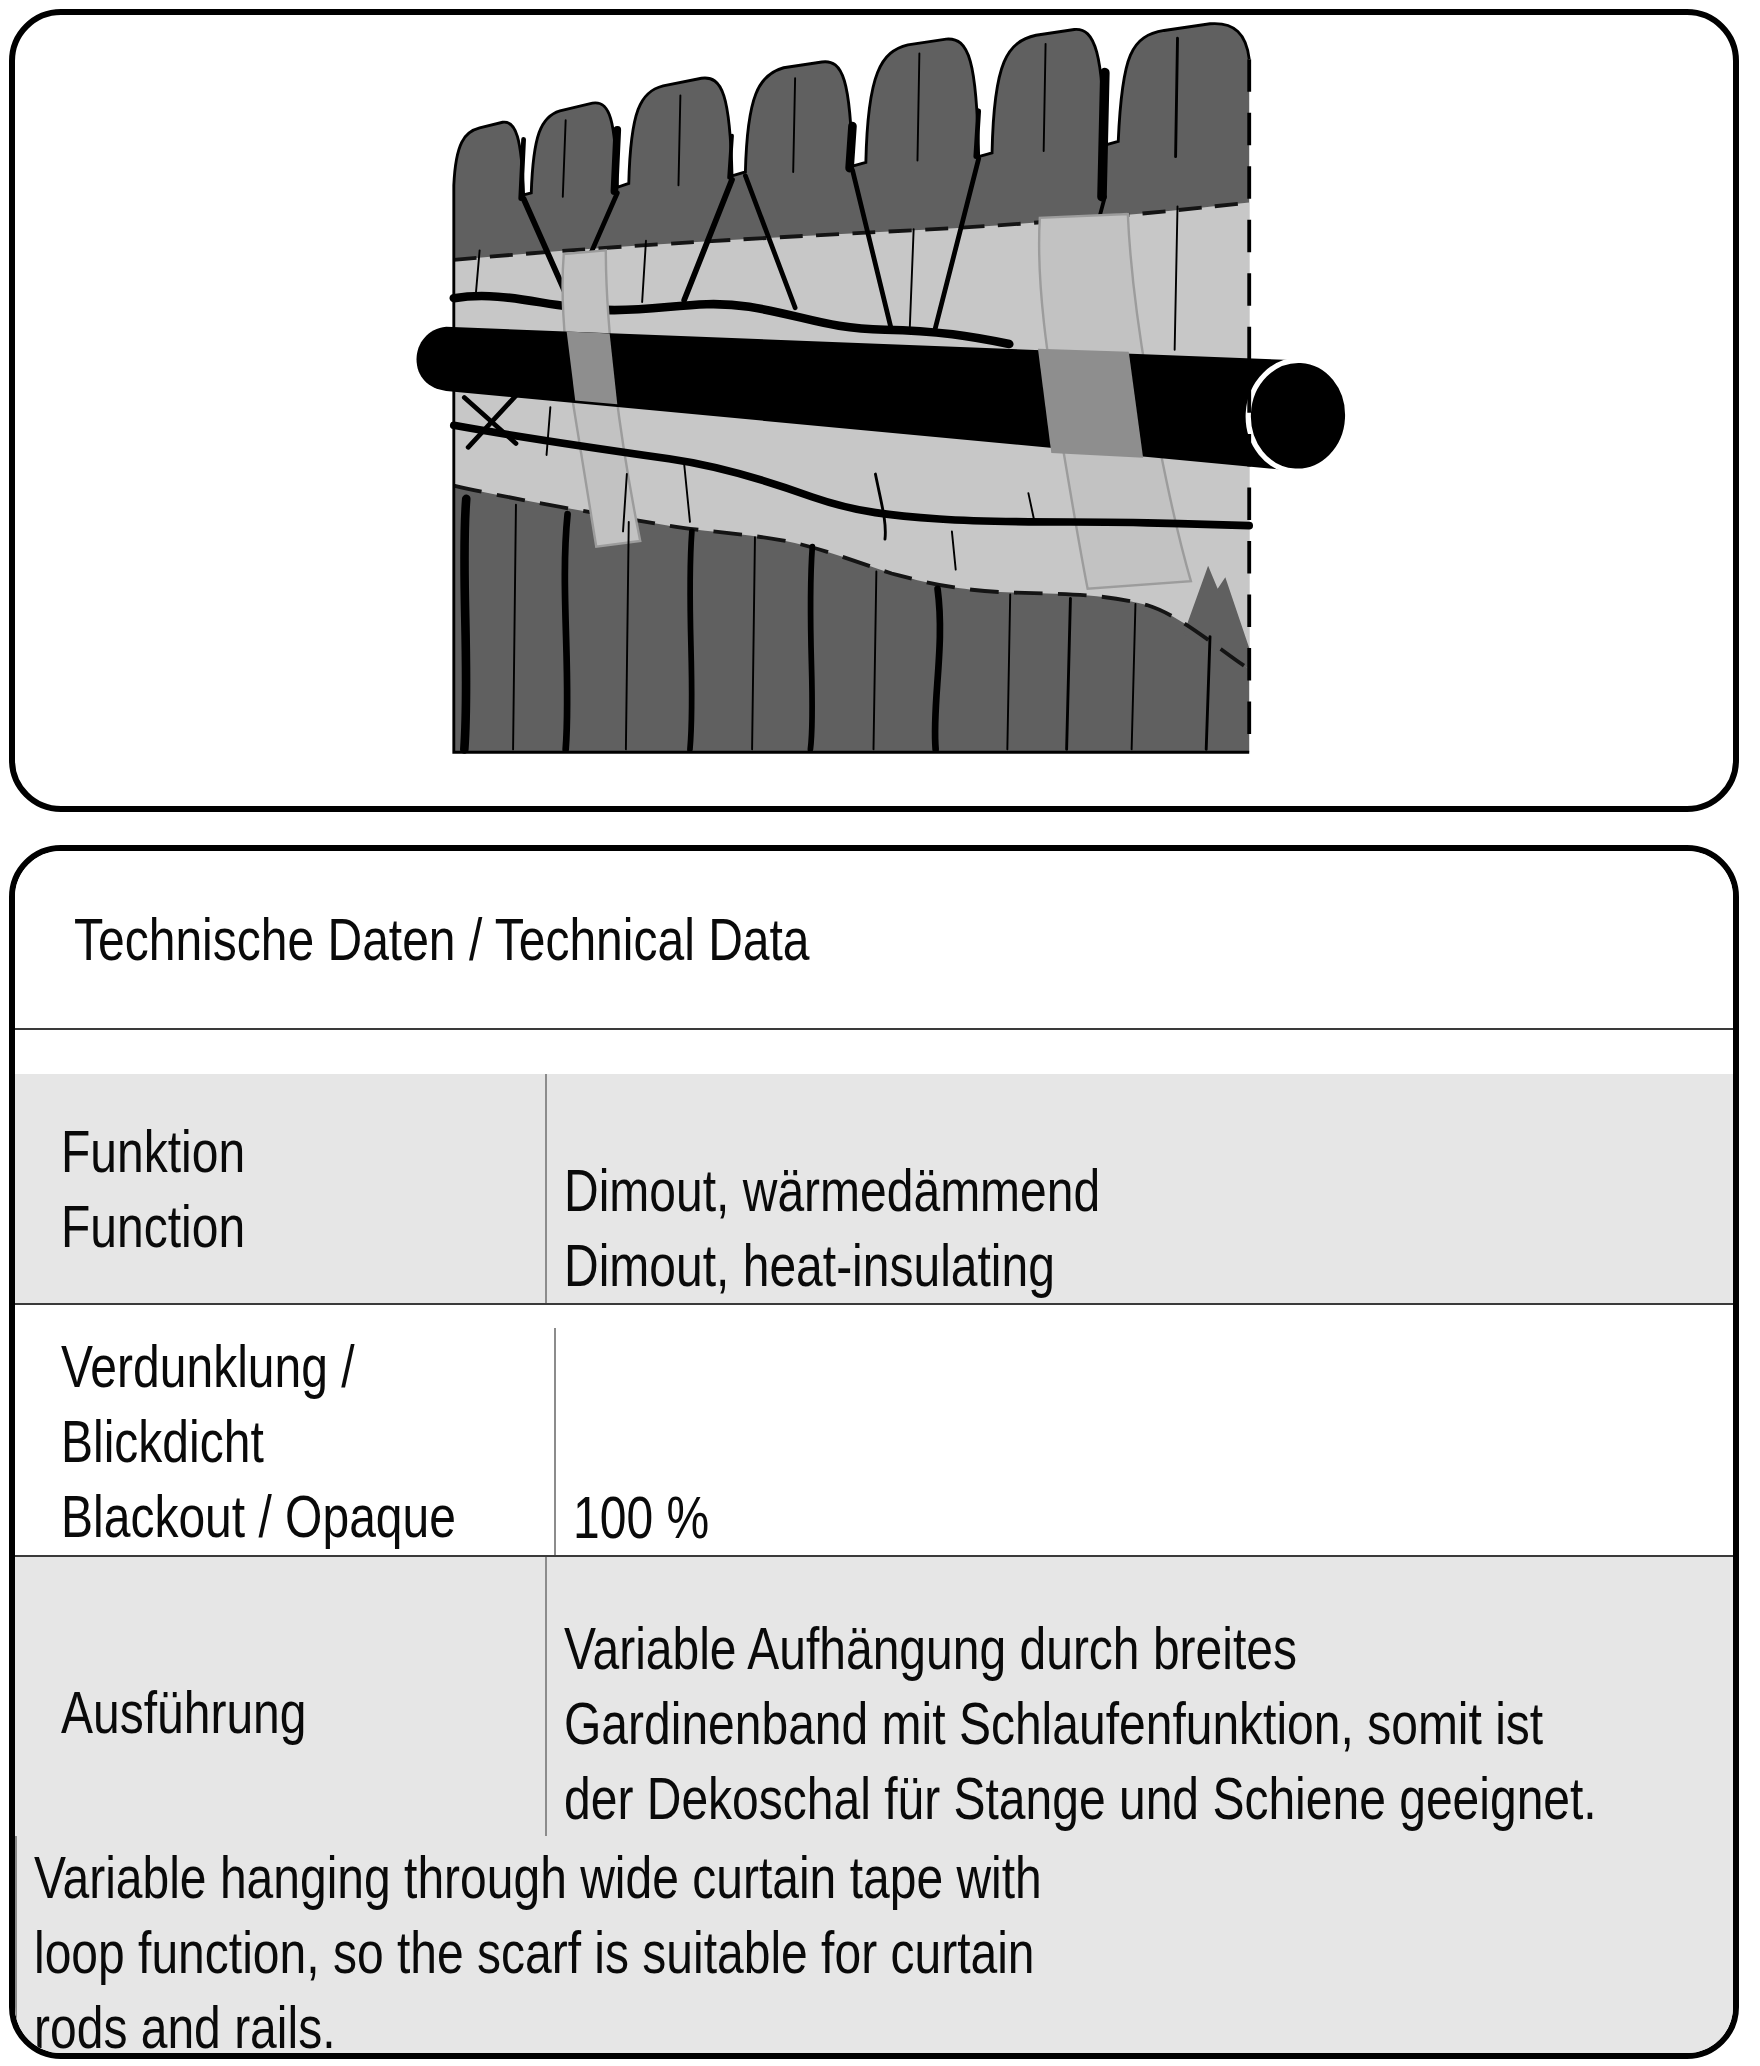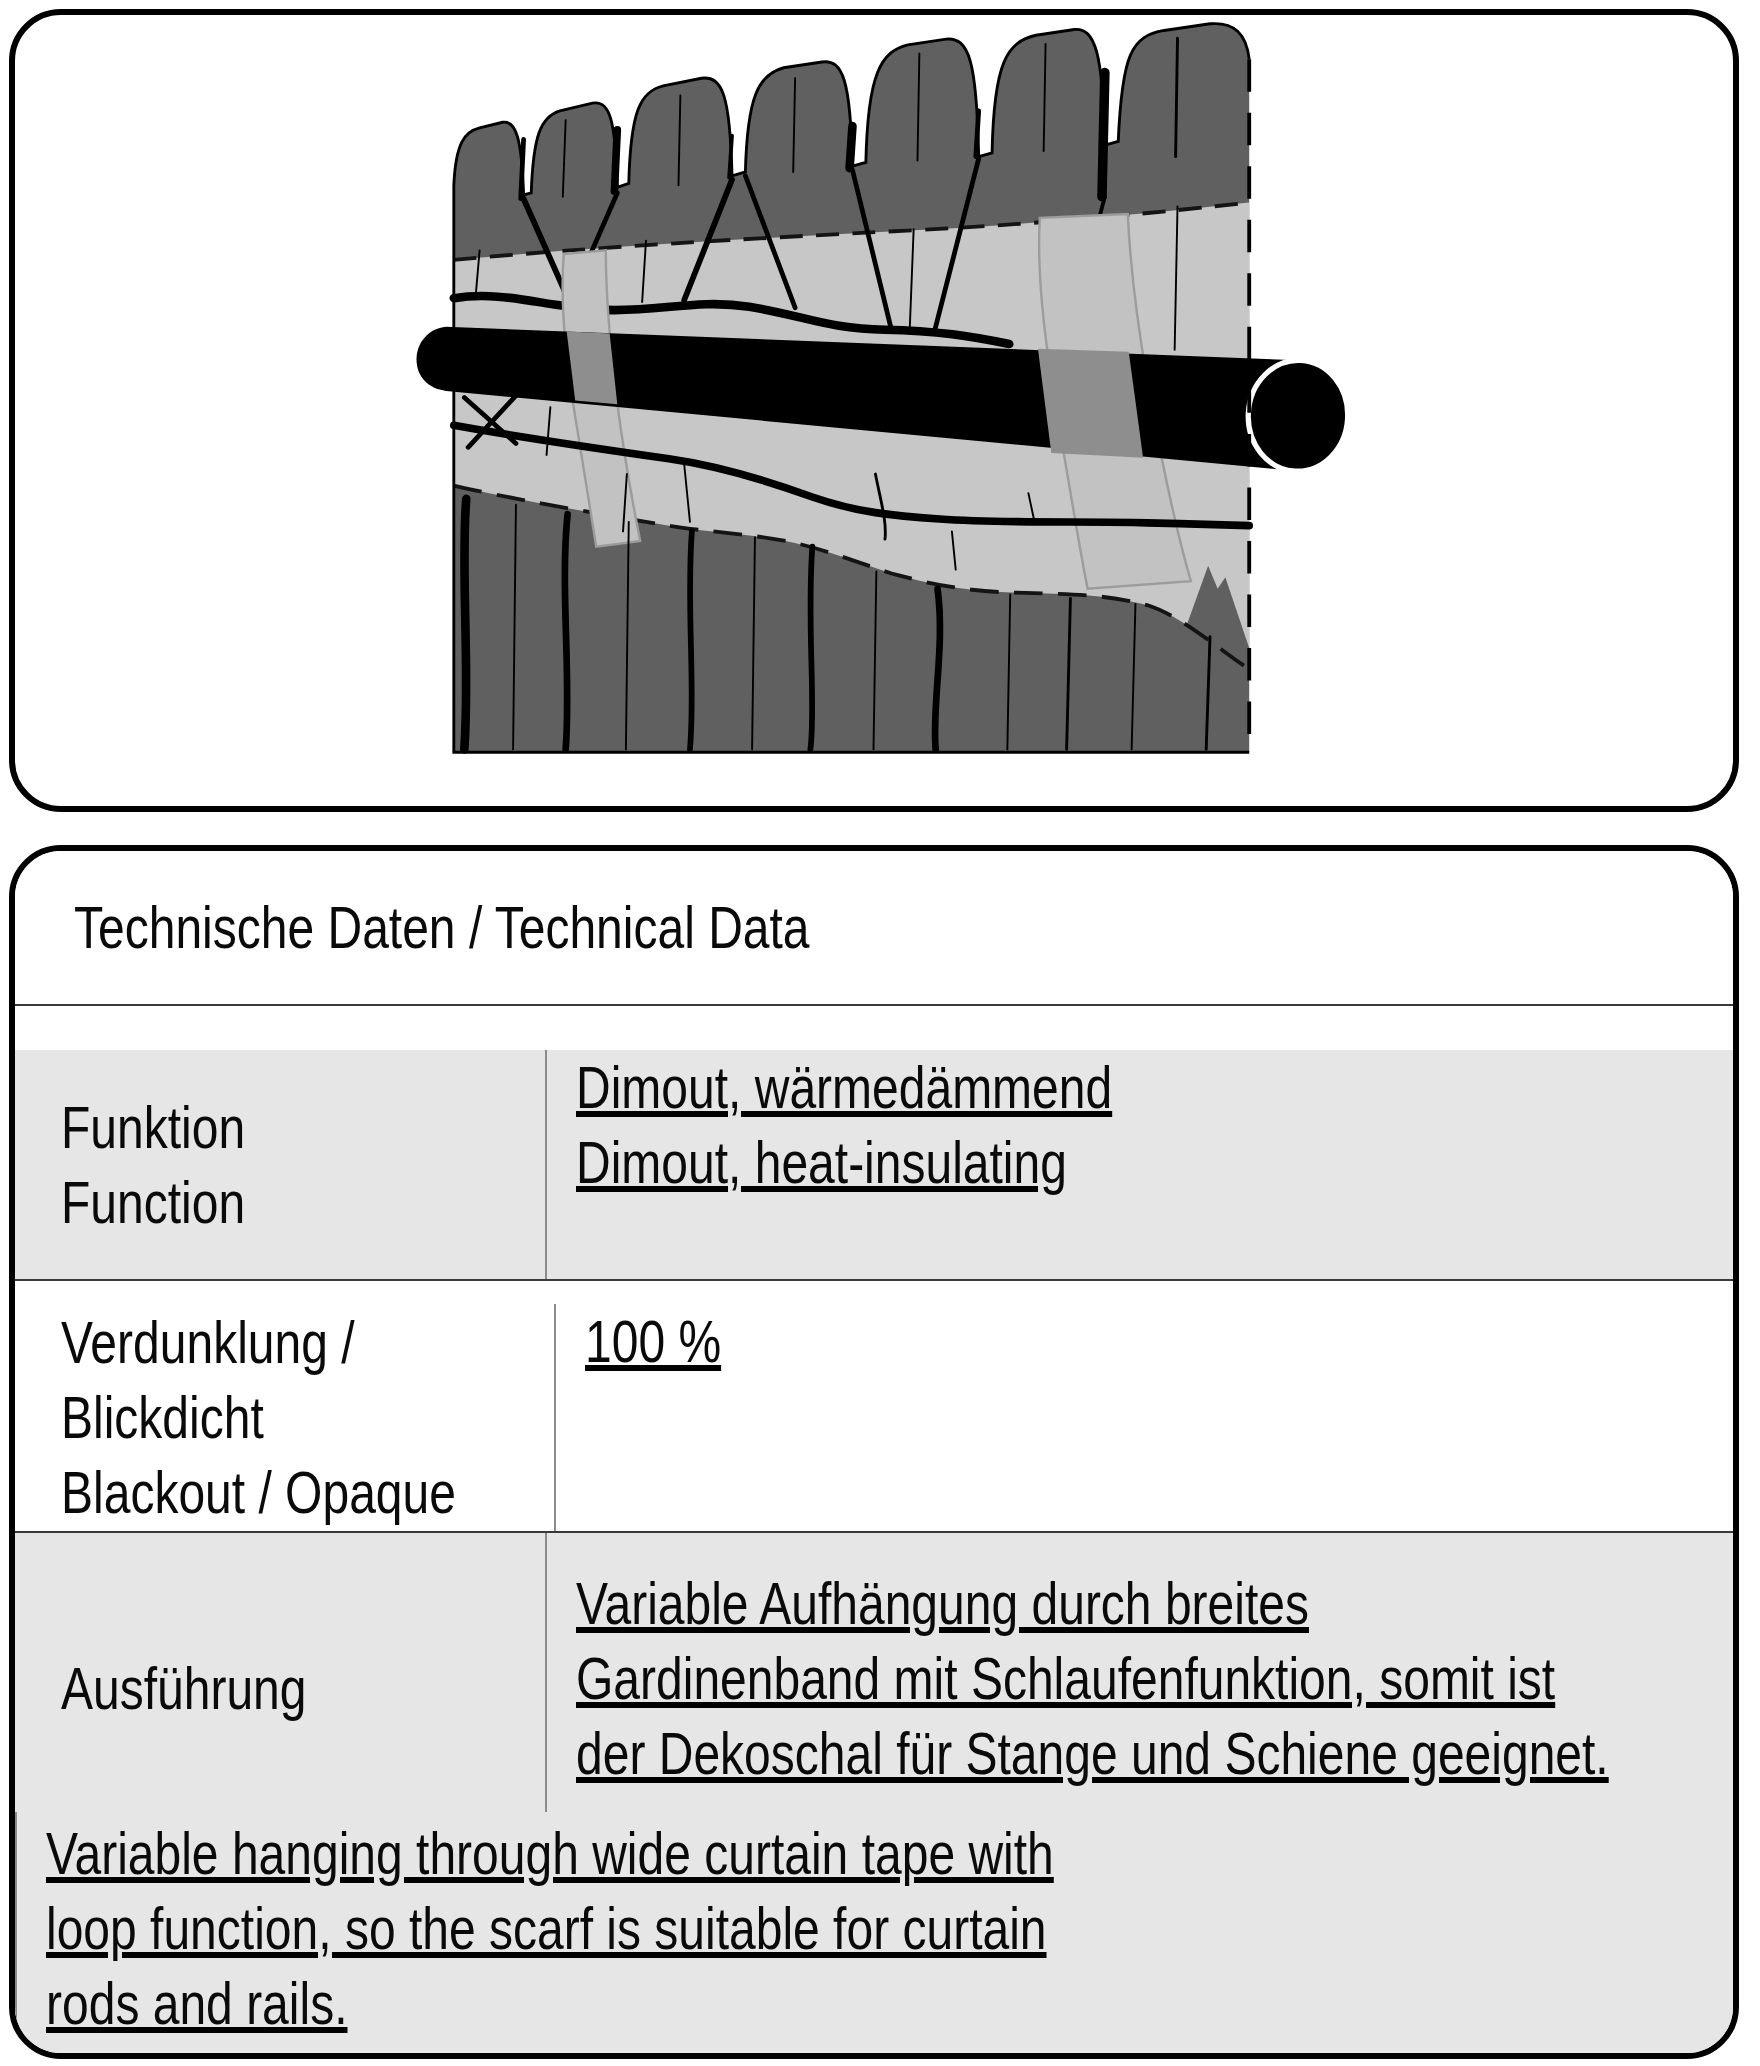--- a/index.html
+++ b/index.html
@@ -2,31 +2,31 @@
 <html><head>
 <meta charset="utf-8">
 <style>
   html,body{margin:0;padding:0;background:#ffffff;}
   body{position:relative;width:1761px;height:2067px;font-family:"Liberation Sans",sans-serif;}
   .panel{position:absolute;left:8.6px;width:1730px;border:6.7px solid #000;border-radius:52px;background:#fff;box-sizing:border-box;}
   .panel-top{top:8.6px;height:803px;}
   .panel-bottom{top:845px;height:1214px;overflow:hidden;display:flex;flex-direction:column;}
   .illustration-svg{position:absolute;left:0;top:0;width:1717px;height:790px;}
 
-  .title-row{flex:none;height:155px;display:flex;align-items:center;padding-left:59px;background:#fff;border-bottom:2.9px solid #3a3a3a;box-sizing:border-box;}
+  .title-row{flex:none;height:179px;display:flex;align-items:center;padding-left:59px;background:#fff;border-bottom:2.9px solid #3a3a3a;box-sizing:border-box;}
   .trow{display:flex;box-sizing:border-box;}
   .row-1{flex:none;height:231px;border-bottom:2.9px solid #3a3a3a;margin-top:44px;}
   .row-2{flex:none;height:229px;background:#fff;border-bottom:2.9px solid #3a3a3a;margin-top:23px;}
   .row-3{flex:1;display:flex;flex-direction:column;}
   .subrow{display:flex;flex:none;}
   .subrow-a{height:279px;}
   .subrow-b{flex:1;}
   .gray{background:#e6e6e6;}
   .label-cell{flex:0 0 530px;box-sizing:border-box;padding-left:46px;display:flex;align-items:center;}
-  .value-cell{flex:1;box-sizing:border-box;border-left:2.9px solid #8c8c8c;padding-left:29px;display:flex;align-items:flex-start;text-decoration:underline;}
+  .value-cell{flex:1;box-sizing:border-box;border-left:2.9px solid #8c8c8c;padding-left:17px;display:flex;align-items:flex-end;}
   .subrow-a .label-cell,.subrow-a .value-cell{padding-top:32.5px;}
   .subrow-b .label-cell,.subrow-b .value-cell{padding-top:3.8px;padding-bottom:44px;}
   .txt{font-size:60px;line-height:75px;color:#0a0a0a;white-space:pre;width:max-content;transform:scaleX(0.8);transform-origin:0 50%;}
 </style>
 </head>
 <body>
 
 <div class="panel panel-top">
   <svg class="illustration-svg" viewBox="0 0 1796 826">
 

